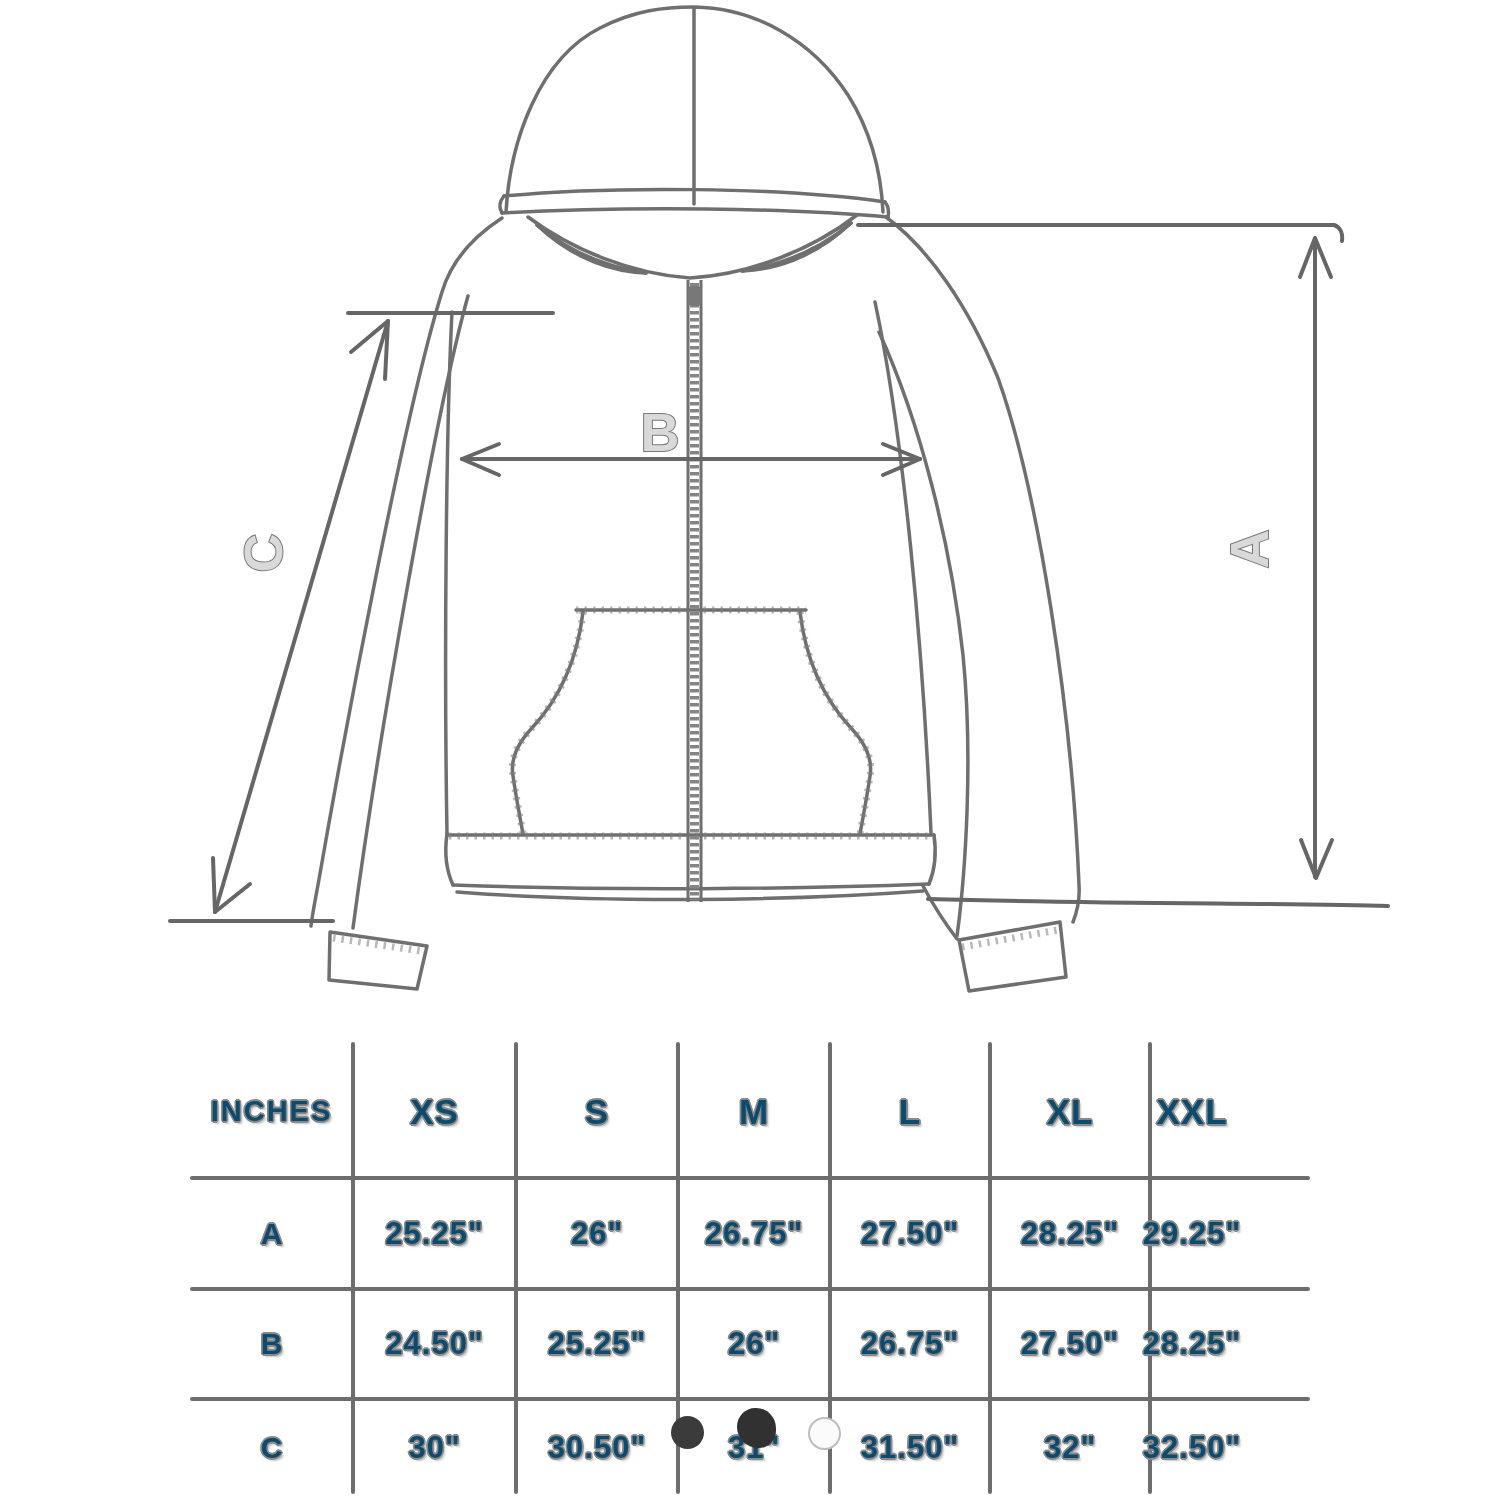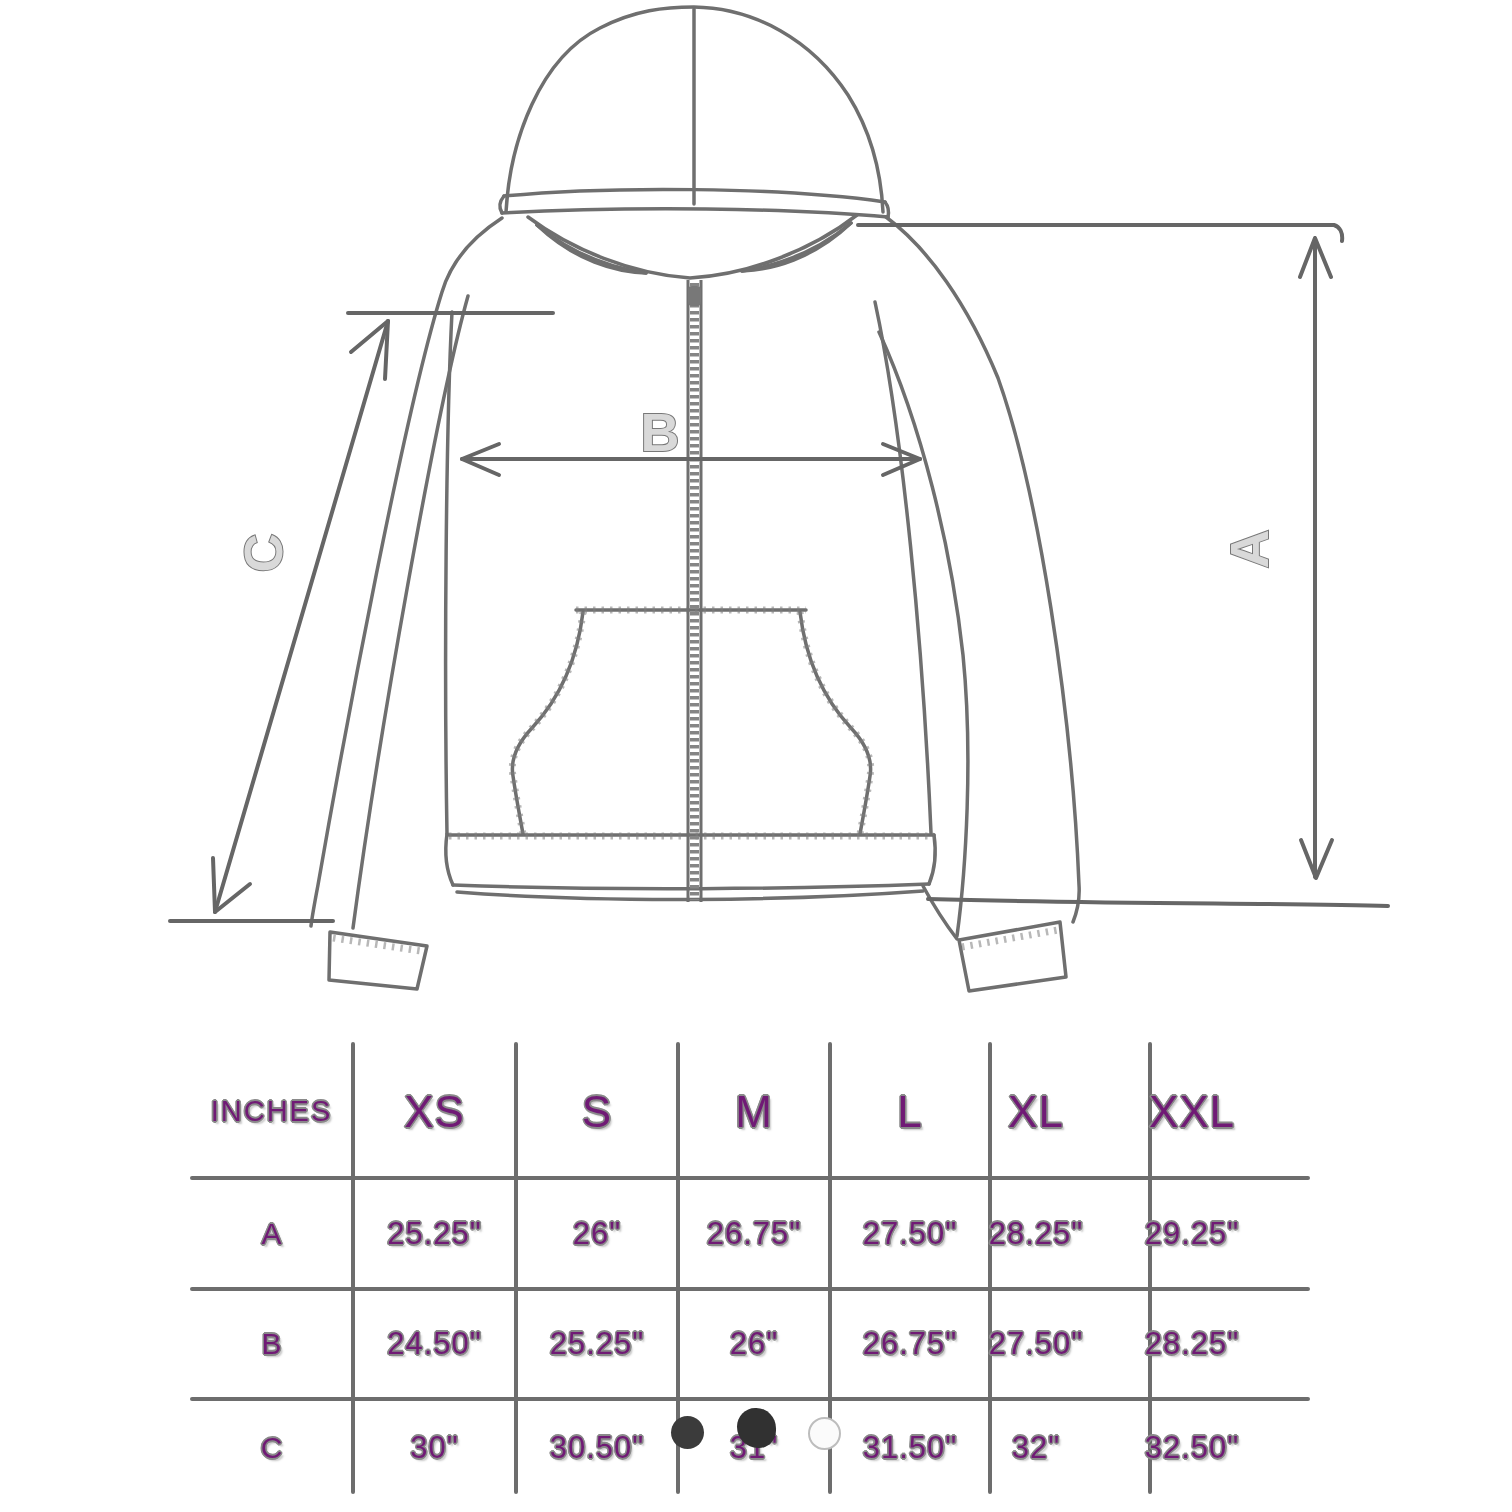--- a/index.html
+++ b/index.html
@@ -7,30 +7,30 @@
         font-family:"Liberation Sans",sans-serif;}
   #sketch{position:absolute;left:0;top:0;filter:blur(0.35px);}
 
   
   .vline{position:absolute;top:1042px;height:452px;width:4px;background:#6d6d6d;border-radius:3px;}
   .hline{position:absolute;left:190px;width:1120px;height:4px;background:#6d6d6d;border-radius:3px;}
 
   
   .cell{position:absolute;display:flex;align-items:center;justify-content:center;text-align:center;}
   .c0{left:190px;width:163px}.c1{left:353px;width:163px}.c2{left:516px;width:162px}
-  .c3{left:678px;width:152px}.c4{left:830px;width:160px}.c5{left:956px;width:160px}
+  .c3{left:678px;width:152px}.c4{left:830px;width:160px}.c5{left:990px;width:160px}
   .c6{left:1112px;width:160px}
   .r0{top:1045px;height:133px}.r1{top:1178px;height:111px}
   .r2{top:1289px;height:110px}.r3{top:1399px;height:98px}
 
-  .emboss{font-weight:normal;color:#701a75;
+  .emboss{font-weight:bold;color:#0c4a6e;
     text-shadow:-1.6px 0 0 #8a8a8a,1.6px 0 0 #8a8a8a,0 -1.6px 0 #8a8a8a,0 1.6px 0 #8a8a8a,
       -1.1px -1.1px 0 #8a8a8a,1.1px 1.1px 0 #8a8a8a,-1.1px 1.1px 0 #8a8a8a,1.1px -1.1px 0 #8a8a8a,
       2.5px 2.5px 2px rgba(90,90,90,0.35);}
-  .hdr{font-size:44px;letter-spacing:1px;}
+  .hdr{font-size:35px;letter-spacing:1px;}
   .unit{font-size:29px;letter-spacing:2px;}
   .lbl{font-size:30px;}
   .val{font-size:31px;letter-spacing:1px;}
 
   
   .dot{position:absolute;border-radius:50%;}
   #dot-dark-1{left:671px;top:1416px;width:33px;height:33px;background:#3b3b3b;}
   #dot-dark-2{left:737px;top:1408px;width:39px;height:40px;background:#313131;border-radius:48% 52% 45% 55%;}
   #dot-light{left:808px;top:1417px;width:33px;height:33px;background:#fbfbfb;border:2px solid #bdbdbd;box-sizing:border-box;}
 

